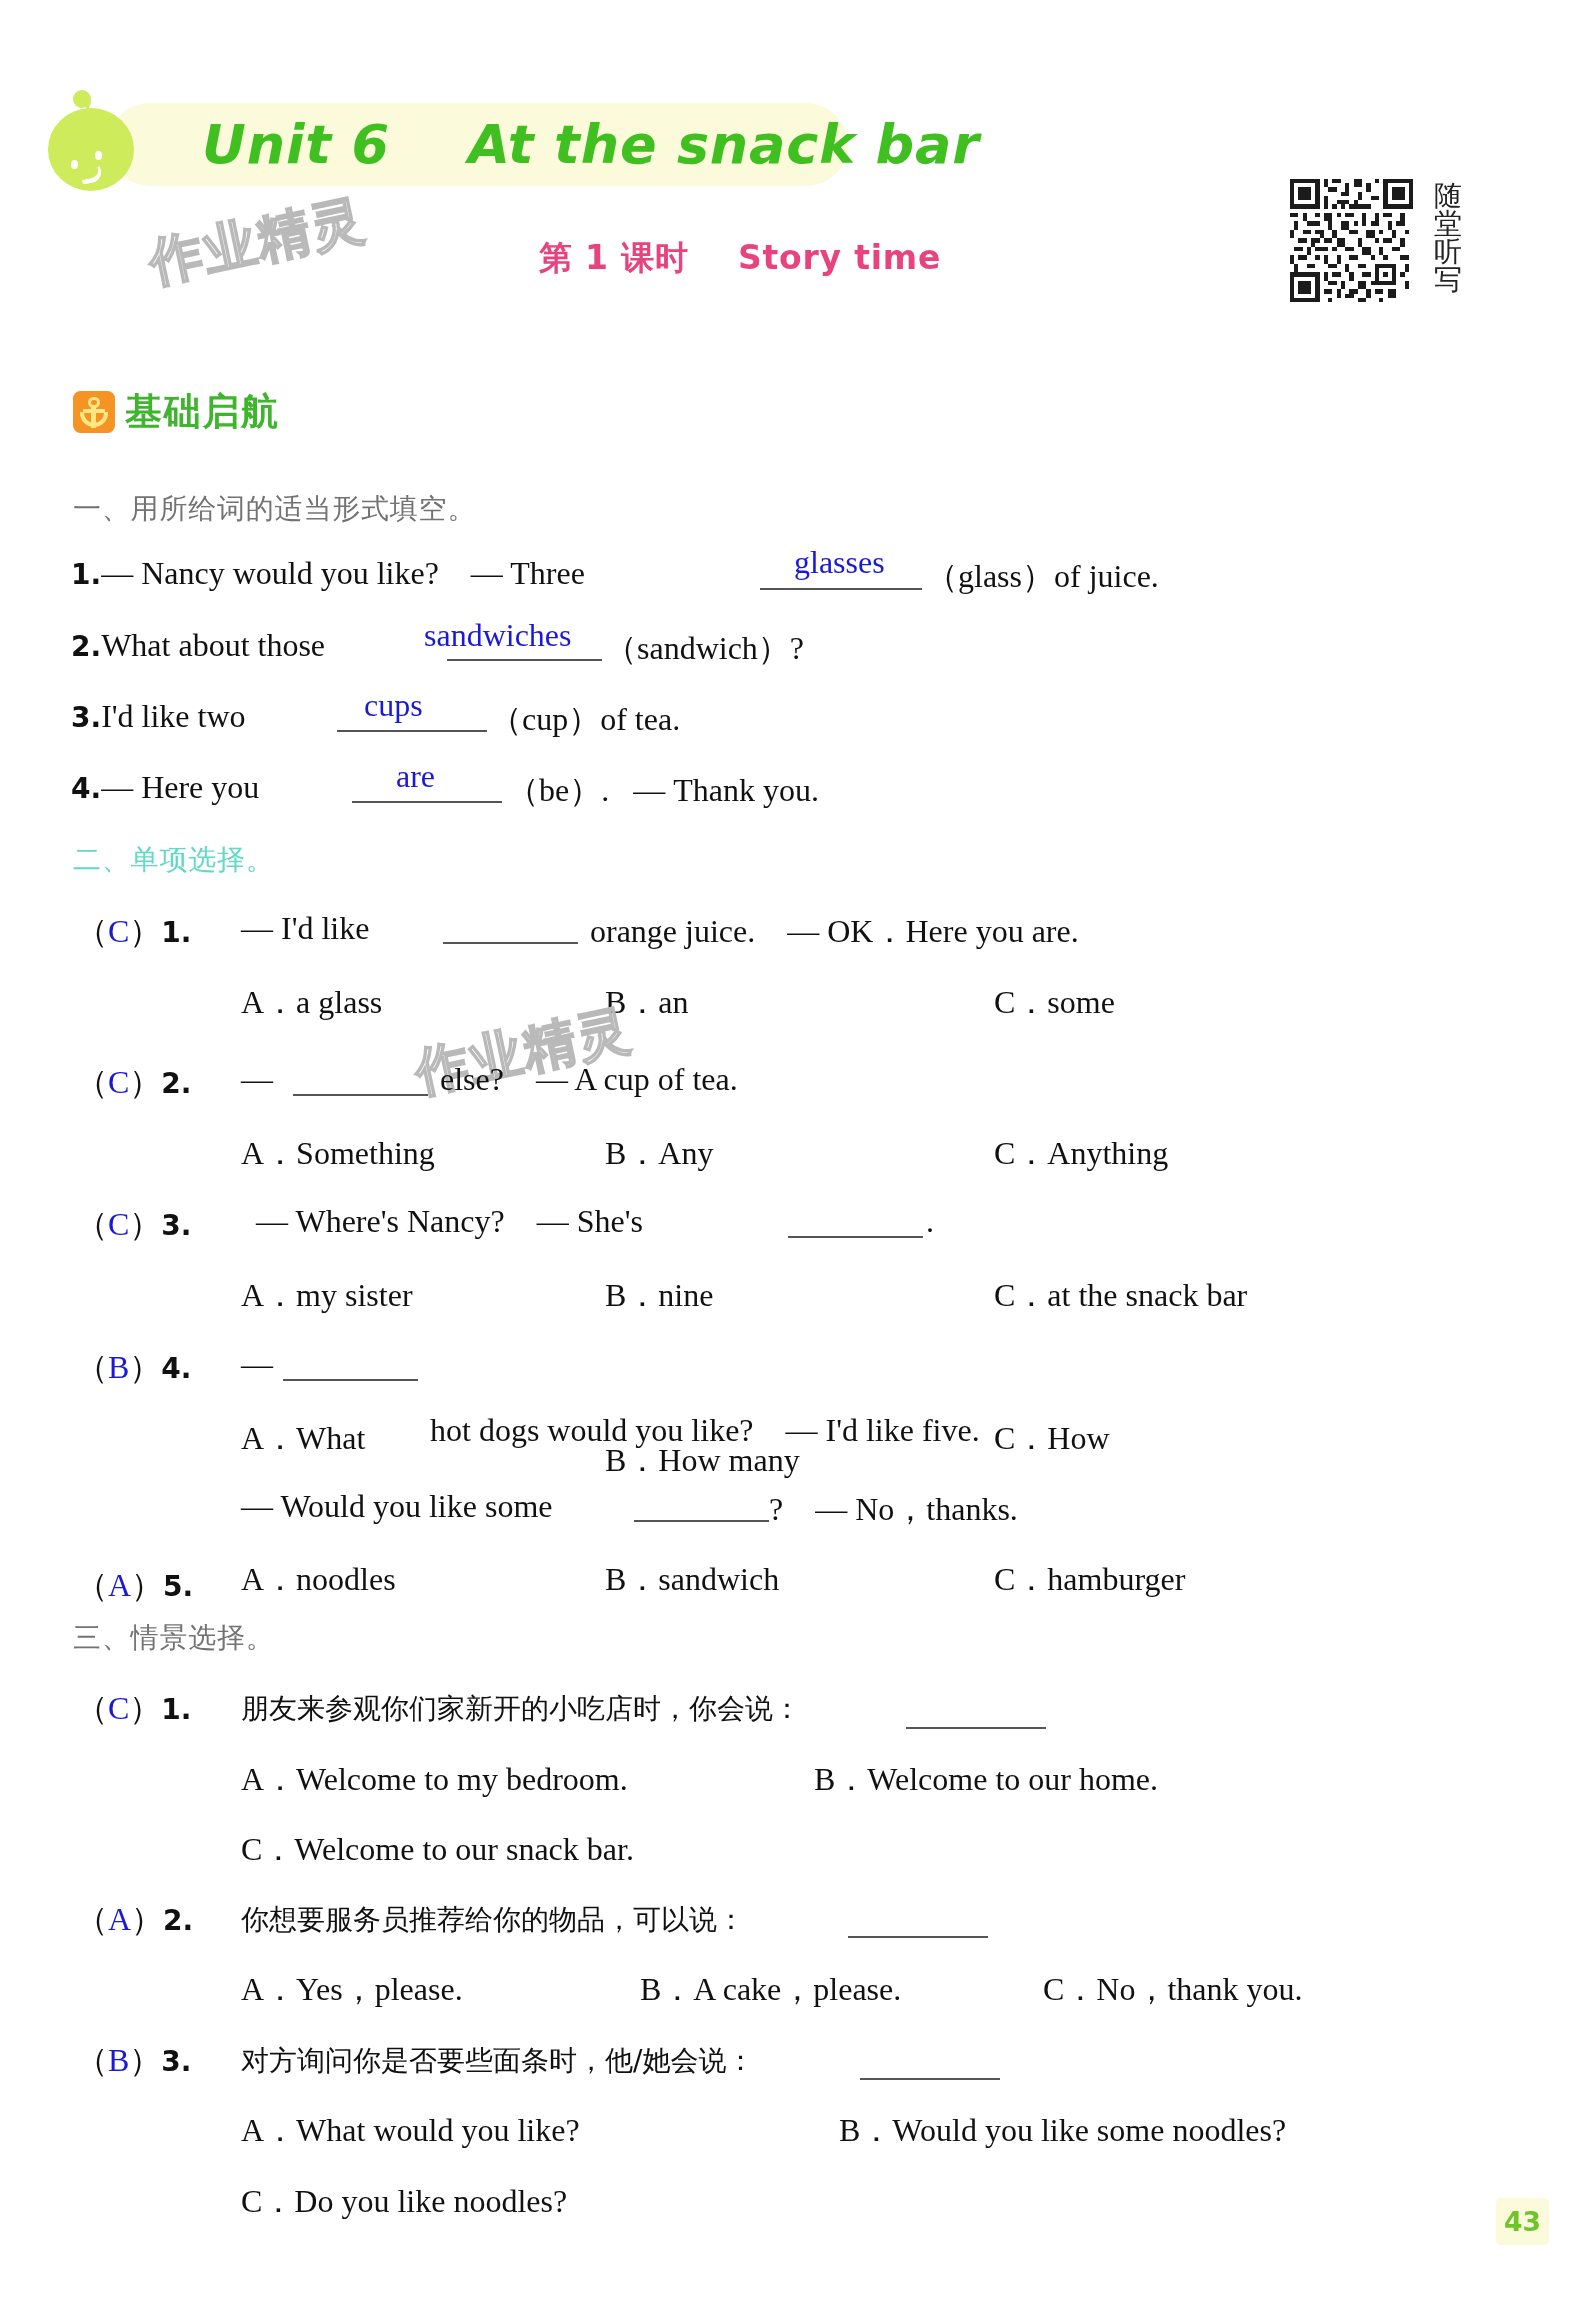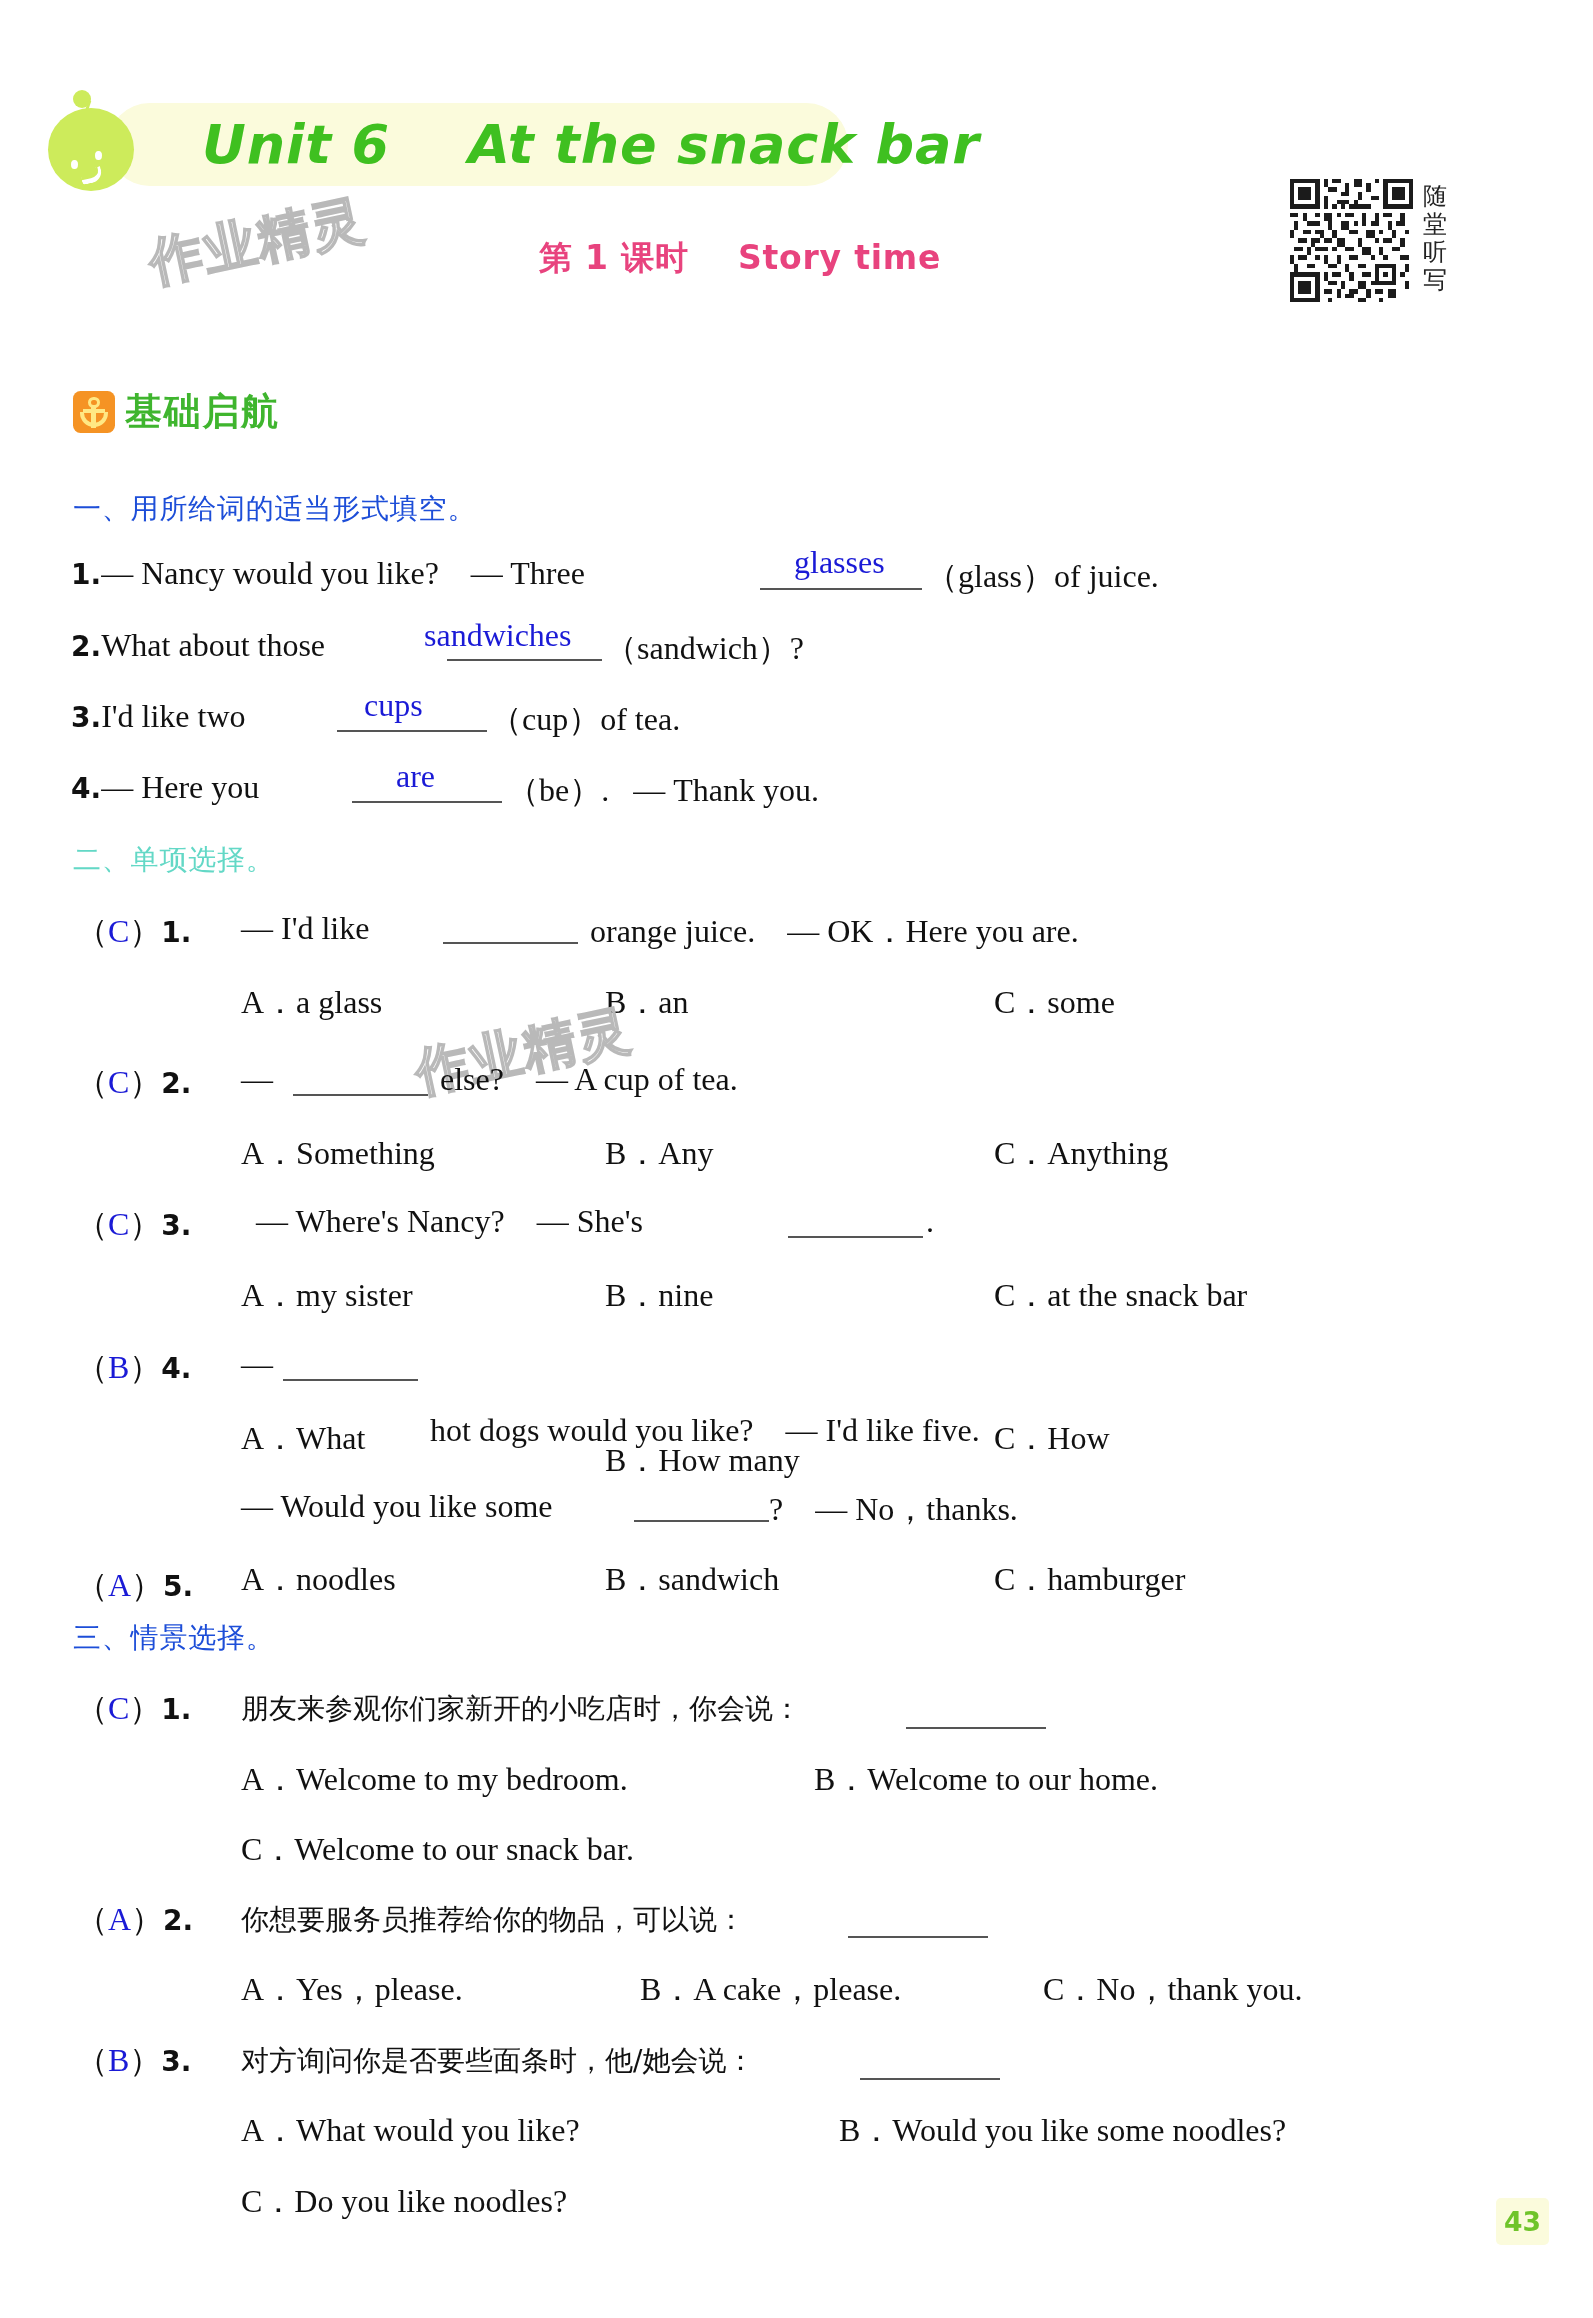--- a/index.html
+++ b/index.html
@@ -115,25 +115,25 @@
   }
   #qr-code {
     position: absolute;
     left: 0;
     top: 0;
     width: 123px;
     height: 123px;
   }
   #qr-label {
     position: absolute;
-    left: 133px;
+    left: 144px;
     top: 3.3px;
     width: 32px;
     font-family: "DejaVu Sans", sans-serif;
-    font-size: 24px;
+    font-size: 28px;
     line-height: 28px;
     color: #222222;
     letter-spacing: 0;
   }
 
   
   #section-banner {
     position: absolute;
     left: 73px;
     top: 387px;
@@ -195,21 +195,21 @@
   }
 
   
   .ex-heading {
     position: absolute;
     font-family: "DejaVu Sans", sans-serif;
     font-size: 28px;
     letter-spacing: 0.8px;
     white-space: pre;
   }
-  .ex-heading.orange { color: #1d4ed8; }
+  .ex-heading.orange { color: #737373; }
   .ex-heading.teal   { color: #63d8c6; }
 
   
   .q {
     position: absolute;
     font-family: "Liberation Serif", serif;
     font-size: 32px;
     color: #111111;
     white-space: pre;
   }

